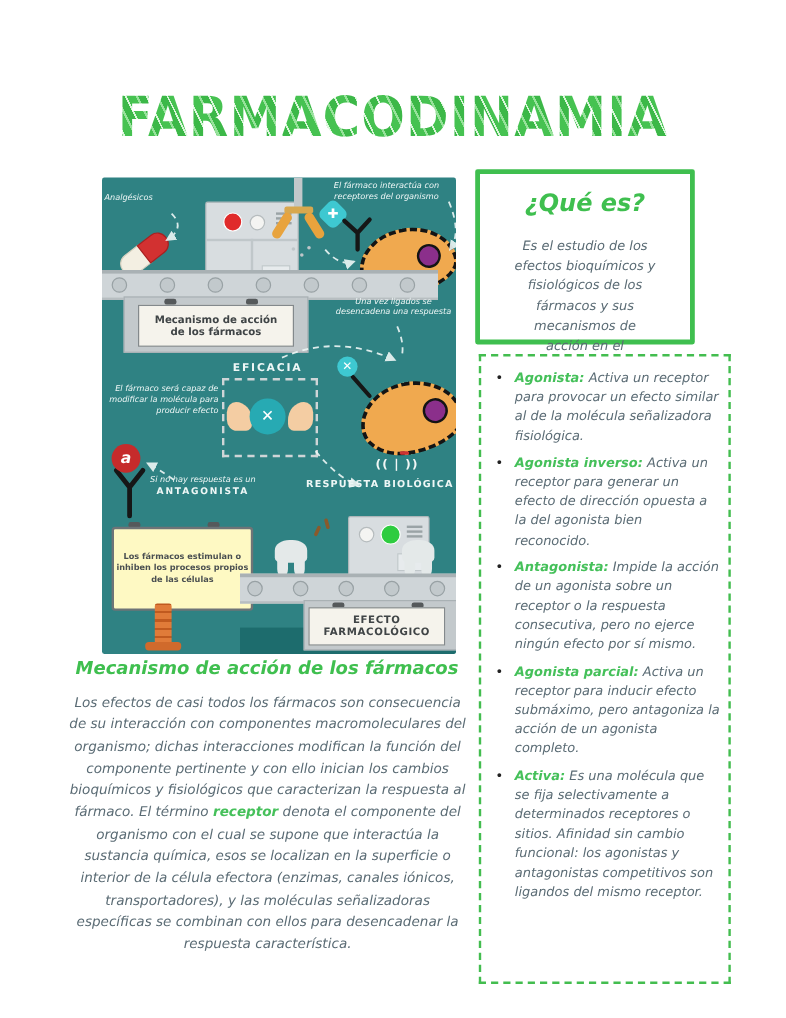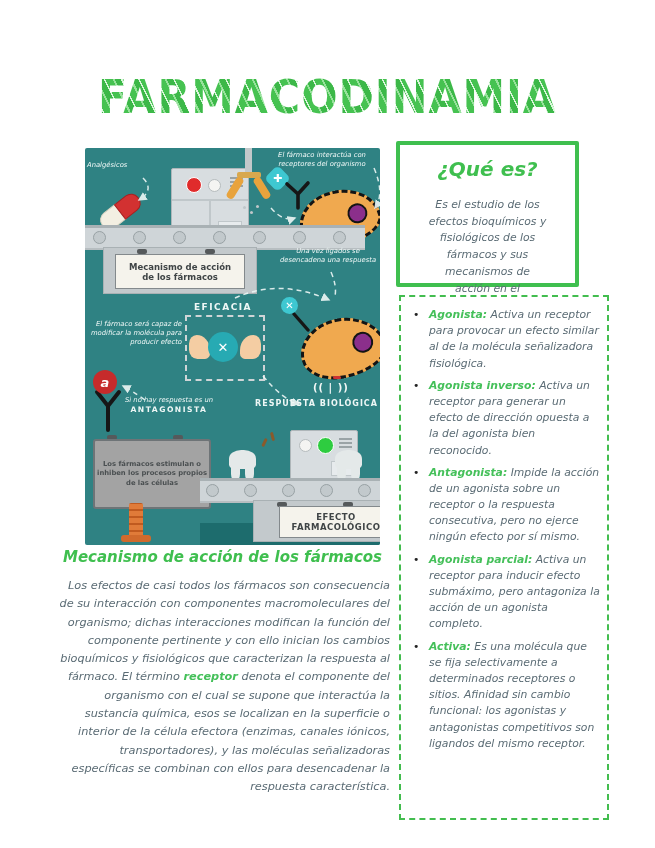--- a/index.html
+++ b/index.html
@@ -36,21 +36,21 @@
   .nucleus{position:absolute;width:16px;height:16px;border-radius:50%;background:#8b2f8b;border:2px solid #141414;}
   .sparkle{position:absolute;width:19px;height:19px;border-radius:5px;background:#3ec8d1;transform:rotate(45deg);
            display:flex;align-items:center;justify-content:center;color:#fff;font-size:11px;font-weight:bold;}
   .sparkle span{transform:rotate(-45deg);}
   .fxbox{position:absolute;border:2px dashed #cfd5d7;}
   .fxcircle{position:absolute;width:30px;height:30px;border-radius:50%;background:#27aab3;color:#fff;font-weight:bold;
             display:flex;align-items:center;justify-content:center;font-size:13px;}
   .arm{position:absolute;width:21px;height:24px;background:#f4cda3;border-radius:55% 95% 35% 60%;}
   .paddle-circle{position:absolute;width:24px;height:24px;border-radius:50%;background:#c62b2b;color:#fff;
                  display:flex;align-items:center;justify-content:center;font-size:13px;font-weight:bold;font-style:italic;}
-  .board{position:absolute;background:#a3a3a3;border:2px solid #6e7477;border-radius:3px;color:#4a4f51;
+  .board{position:absolute;background:#fef9c3;border:2px solid #6e7477;border-radius:3px;color:#4a4f51;
          display:flex;align-items:center;justify-content:center;text-align:center;font-weight:bold;}
   .knob{position:absolute;width:10px;height:5px;background:#55595b;border-radius:2px;}
   .pole{position:absolute;width:14px;background:repeating-linear-gradient(0deg,#e07b39 0 5px,#c05a1f 5px 7px);border-radius:2px;}
   .polebase{position:absolute;height:7px;background:#d06a2c;border-radius:3px;}
   .tooth{position:absolute;}
   .tooth .crown{position:absolute;top:0;left:0;width:100%;height:62%;background:#e4e9e9;border-radius:45% 45% 22% 22%;}
   .tooth .leg{position:absolute;top:52%;width:36%;height:48%;background:#e4e9e9;border-radius:18% 18% 70% 70%;}
   .tooth .l{left:6%;} .tooth .r{right:6%;}
   .sparkmark{position:absolute;width:3px;height:9px;background:#8a5a2b;border-radius:2px;}
   .floor{position:absolute;background:#1d6c6d;}
@@ -63,21 +63,21 @@
   .quees p{margin:16px;text-align:center;color:#5a6b74;font-size:10.8px;line-height:1.55;font-style:italic;}
   .defs{position:absolute;left:399px;top:295px;width:210px;height:525px;border:2px dashed #43bd4f;
         box-sizing:border-box;background:#fff;}
   .defs ul{margin:10px 6px 6px 10px;padding-left:18px;list-style:none;}
   .defs li{position:relative;margin:6px 0;color:#5a6b74;font-size:10.8px;line-height:1.5;font-style:italic;}
   .defs li .dot{position:absolute;left:-16px;top:0;color:#222;font-style:normal;}
   .term{color:#45c05a;font-weight:bold;}
   
   .mech-head{position:absolute;left:50px;top:548px;width:345px;text-align:center;color:#3fbf4f;
              font-size:15px;font-weight:bold;font-style:italic;}
-  .mech-body{position:absolute;left:56px;top:577px;width:334px;text-align:right;color:#5a6b74;
+  .mech-body{position:absolute;left:56px;top:577px;width:334px;text-align:center;color:#5a6b74;
              font-size:11.3px;line-height:1.62;font-style:italic;}
   .hl{color:#45c05a;font-weight:bold;}
 </style>
 </head>
 <body>
 
 <div class="page">
 
   <div class="main-title">FARMACODINAMIA</div>
 
@@ -207,21 +207,21 @@
     <div class="belt" style="left:115px;top:330px;width:180px;">
       <div class="roller" style="left:6px;"></div>
       <div class="roller" style="left:44px;"></div>
       <div class="roller" style="left:82px;"></div>
       <div class="roller" style="left:120px;"></div>
       <div class="roller" style="left:158px;"></div>
     </div>
     <div class="pedestal" style="left:168px;top:352px;width:127px;height:40px;"></div>
     <div class="knob" style="left:192px;top:354px;"></div>
     <div class="knob" style="left:258px;top:354px;"></div>
-    <div class="sign" style="left:194px;top:358px;width:112px;height:30px;font-size:8.5px;letter-spacing:.5px;">
+    <div class="sign" style="left:172px;top:358px;width:112px;height:30px;font-size:8.5px;letter-spacing:.5px;">
       <span>EFECTO</span>
       <span>FARMACOLÓGICO</span>
     </div>
 
     <svg class="overlay" width="295" height="397">
       <defs>
         <marker id="ah" markerWidth="7" markerHeight="7" refX="5" refY="3" orient="auto">
           <path d="M0,0 L6,3 L0,6 Z" fill="#eef7f6"></path>
         </marker>
       </defs>

